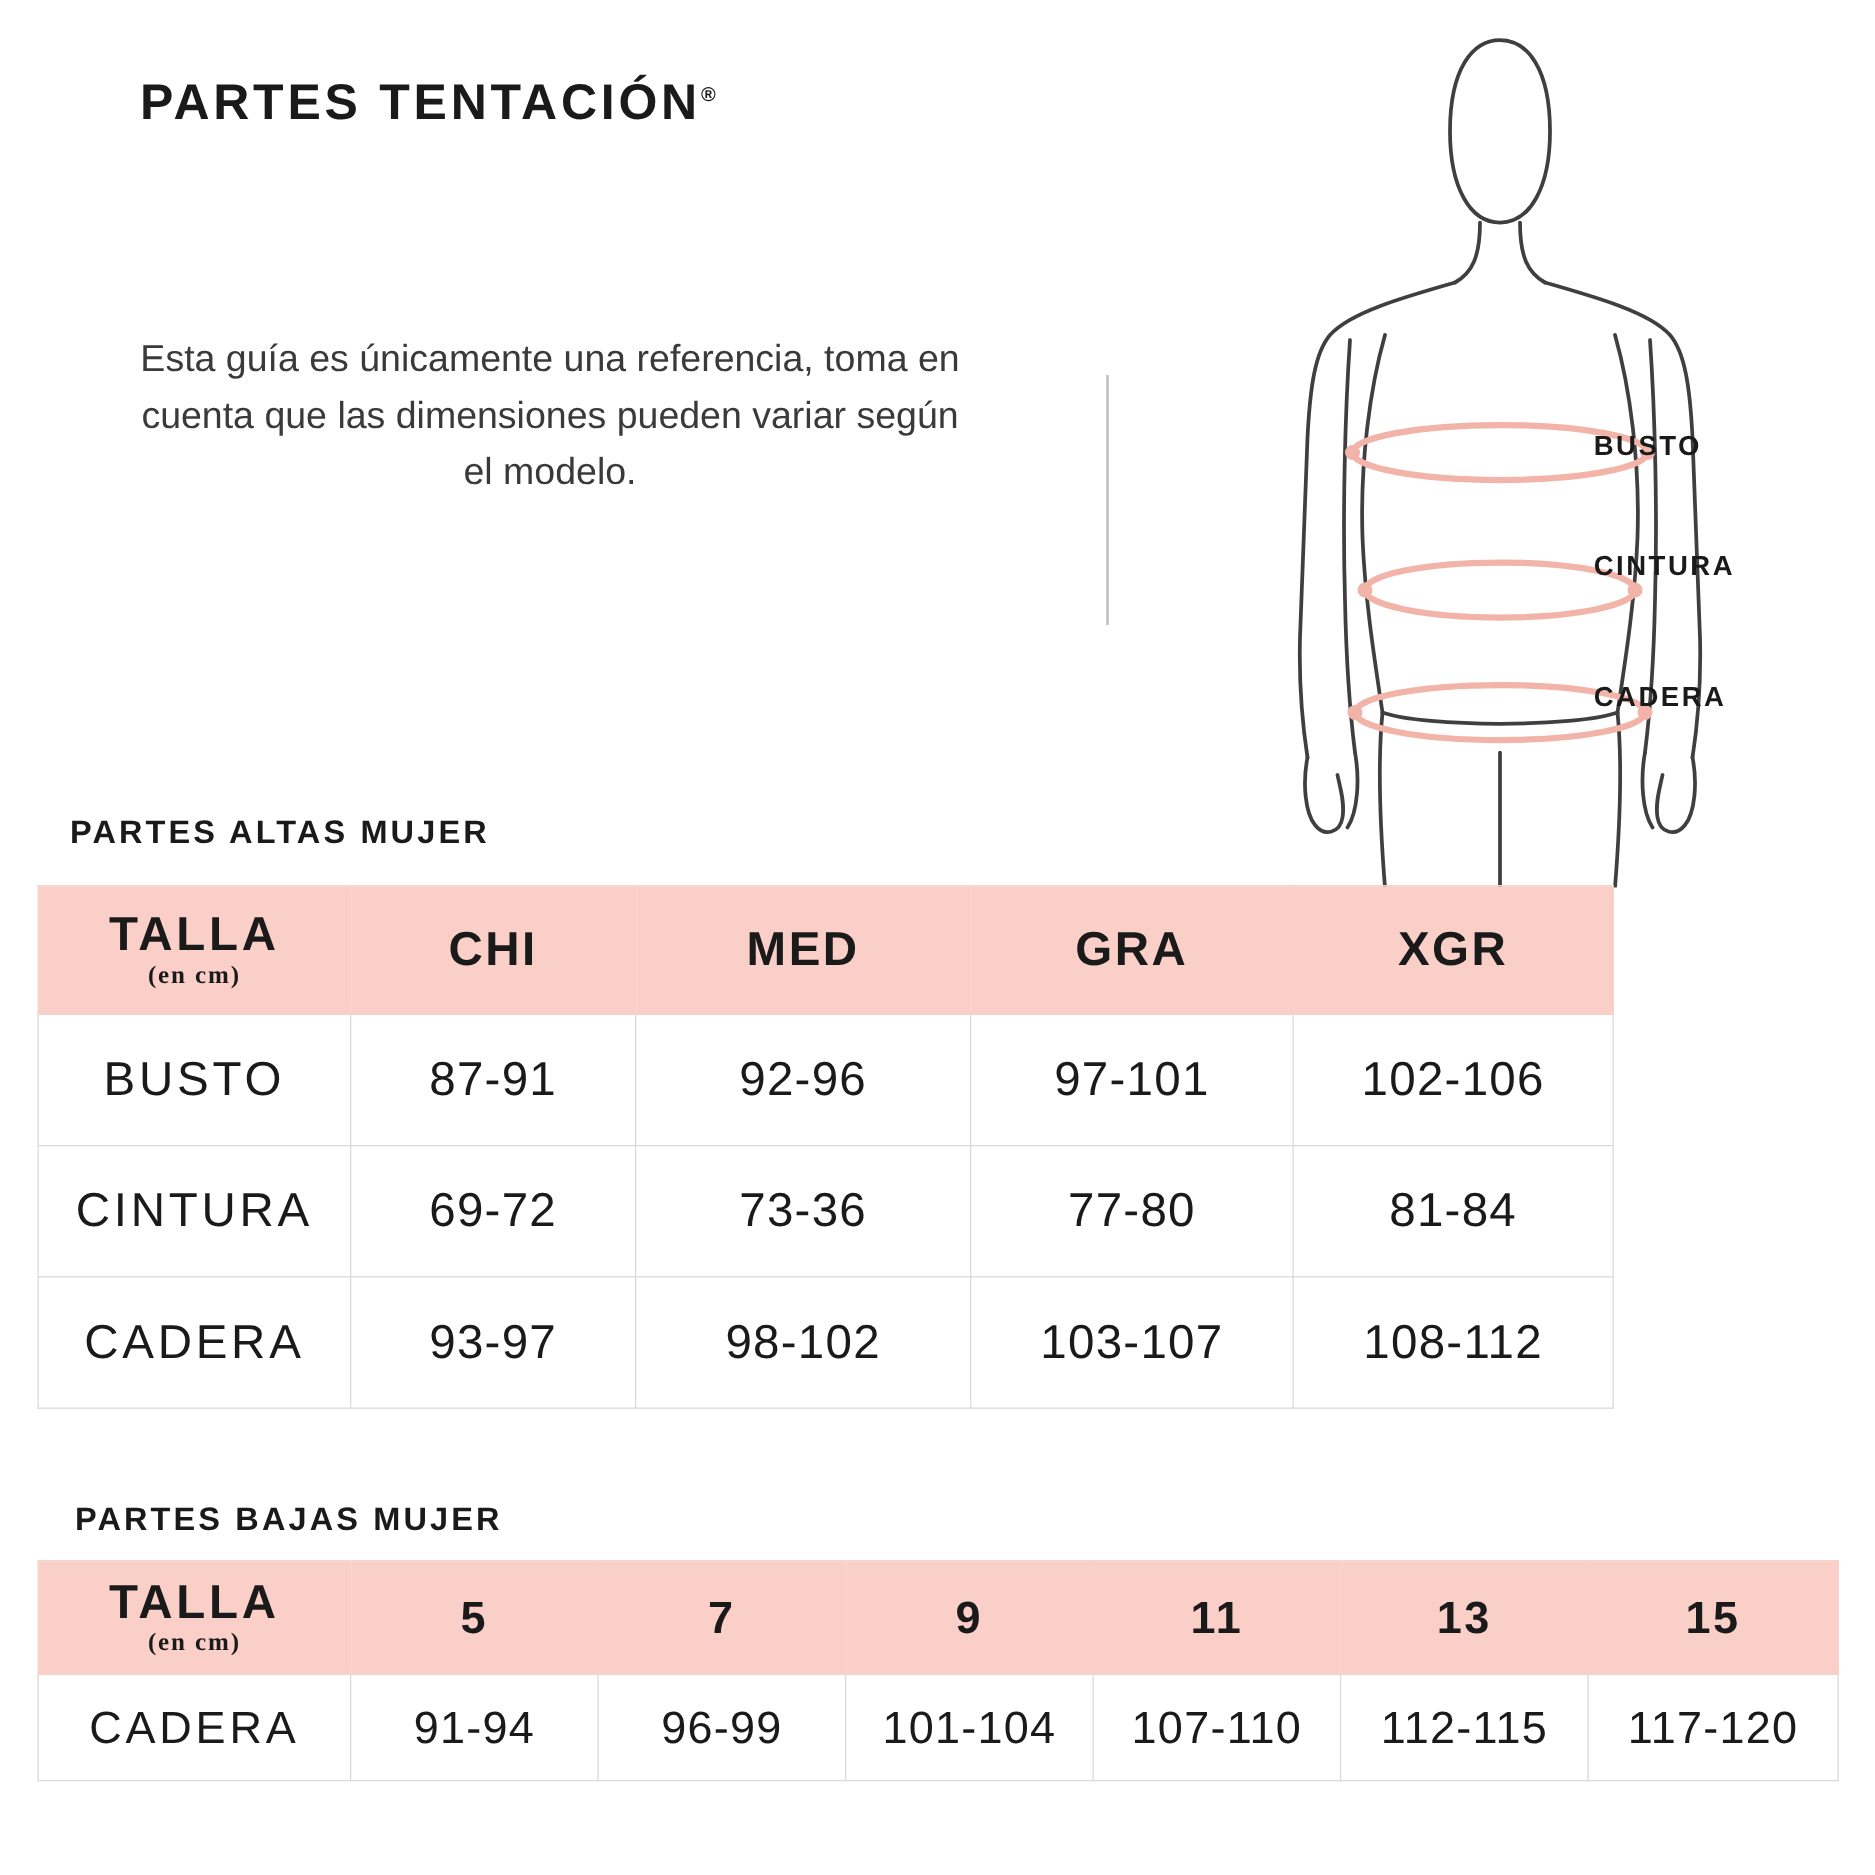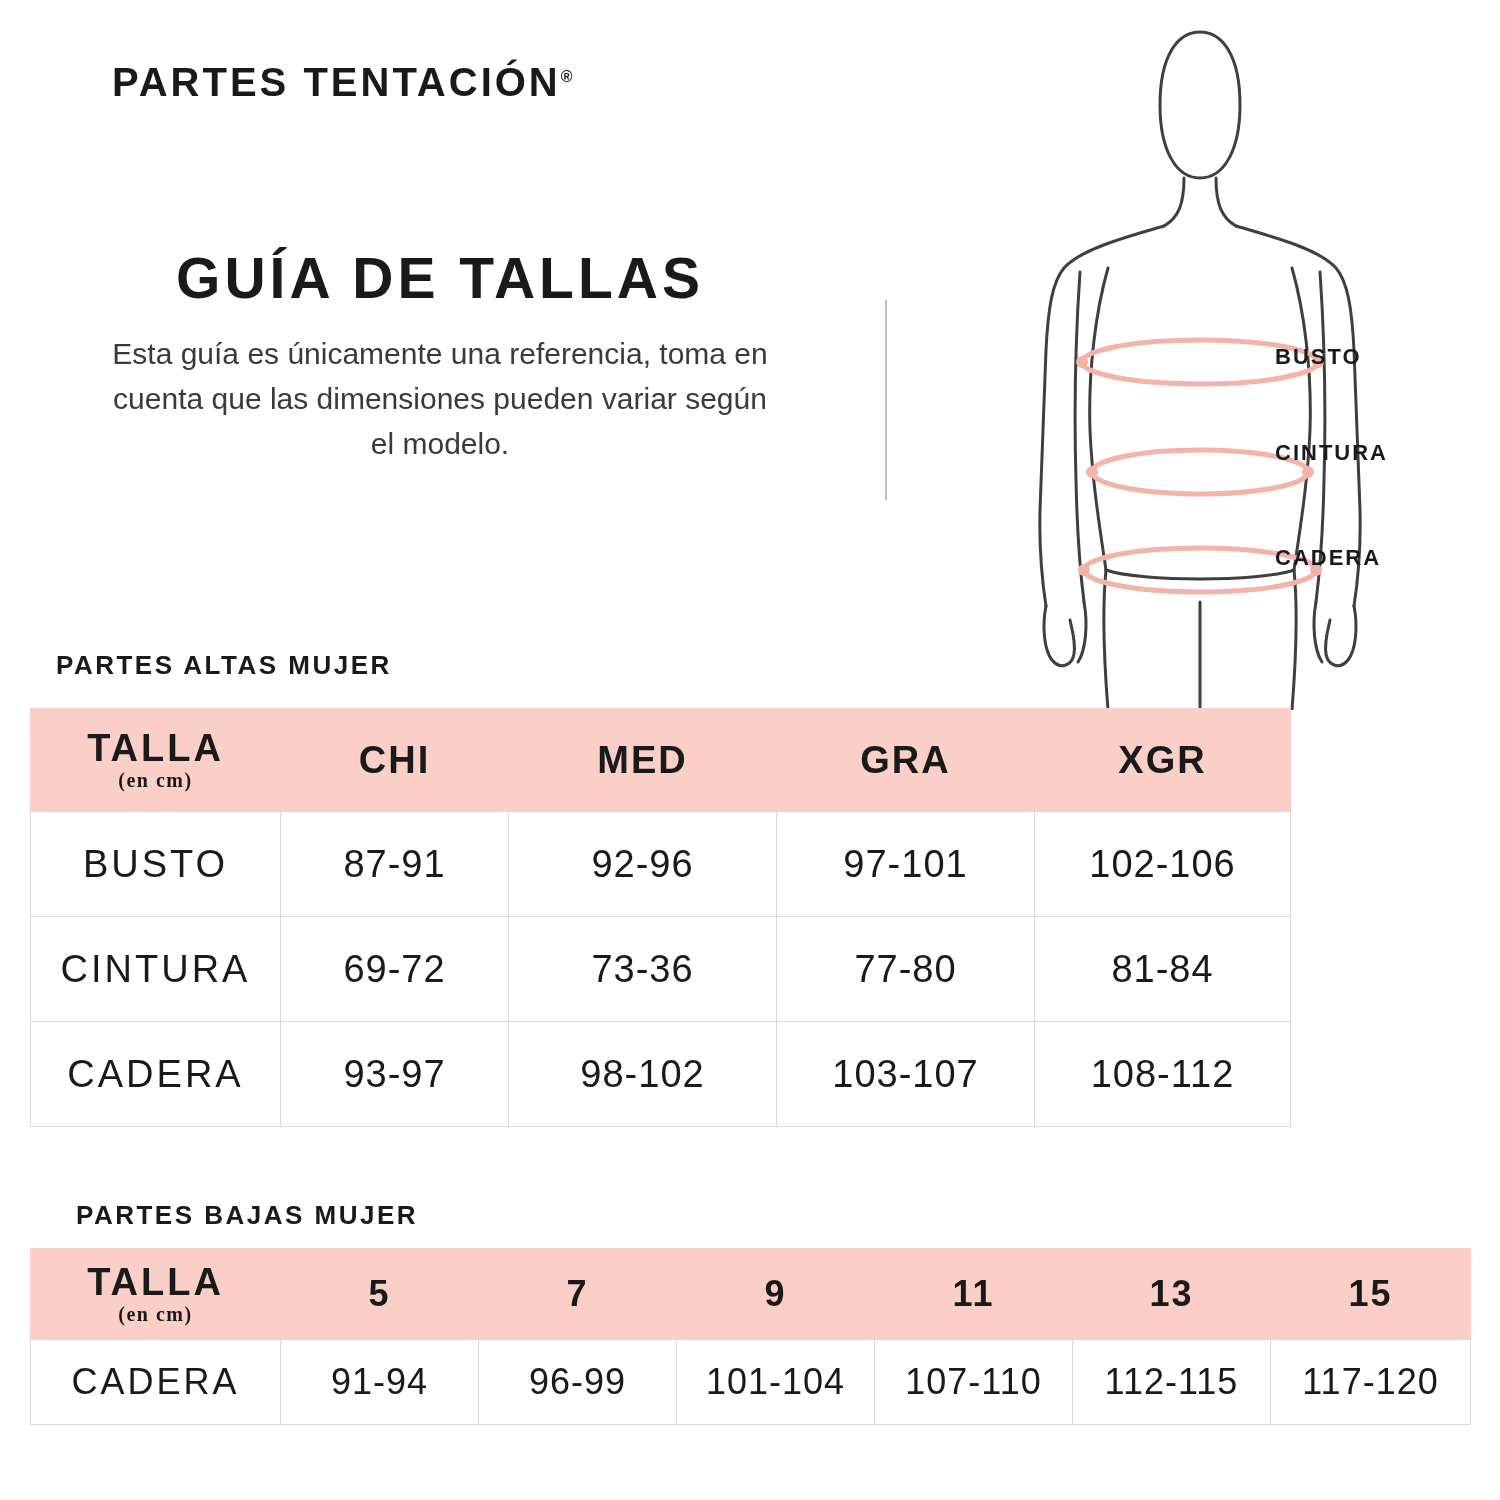--- a/index.html
+++ b/index.html
@@ -95,21 +95,21 @@
 
   
   .section-title {
     position: absolute;
     font-size: 26px;
     font-weight: bold;
     letter-spacing: 2.5px;
     color: #1a1a1a;
   }
   #title-altas { left: 56px; top: 650px; }
-  #title-bajas { left: 76px; top: 1200px; }
+  #title-bajas { left: 60px; top: 1200px; }
 
   
   table {
     position: absolute;
     border-collapse: collapse;
     table-layout: fixed;
     padding-left: 29px;
   }
   #table-altas {
     left: 30px;
@@ -162,21 +162,20 @@
   #table-bajas .body-row td { height: 82px; font-size: 36px; }
 </style>
 </head>
 <body>
 
 <div class="brand">
   <span>PARTES TENTACIÓN</span><span class="reg">®</span>
 </div>
 
 <div class="intro">
-  <h1>GUÍA DE TALLAS</h1>
   <p>Esta guía es únicamente una referencia, toma en cuenta que las dimensiones pueden variar según el modelo.</p>
 </div>
 
 <div class="divider"></div>
 
 <div class="figure-wrap">
   <svg width="480" height="700" viewBox="0 0 480 700">
     <g fill="none" stroke="#3f3f3f" stroke-width="3" stroke-linejoin="round" stroke-linecap="round">
 
       <path d="M200 95 C200 45 218 22 240 22 C262 22 280 45 280 95 C280 140 264 168 240 168 C216 168 200 140 200 95 Z"></path>

